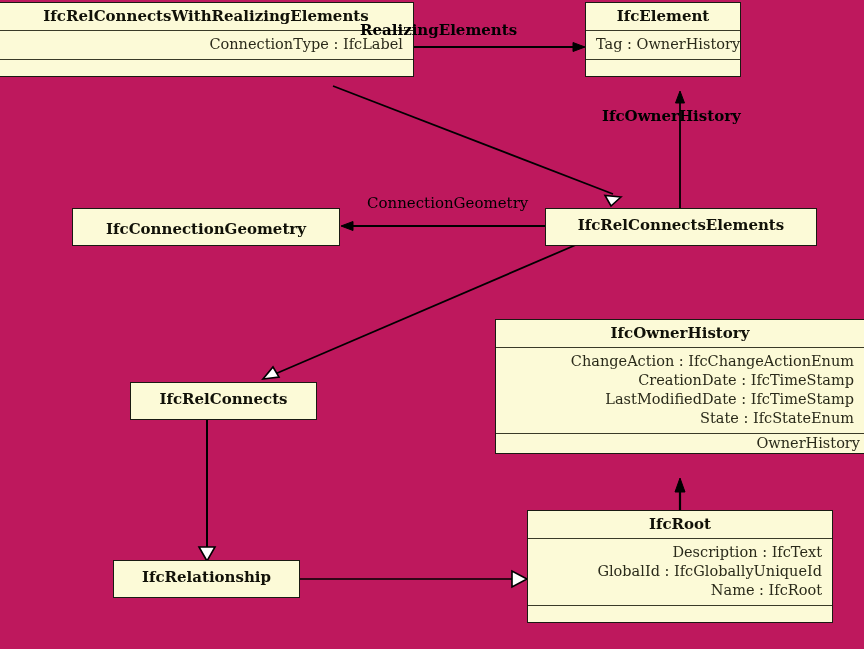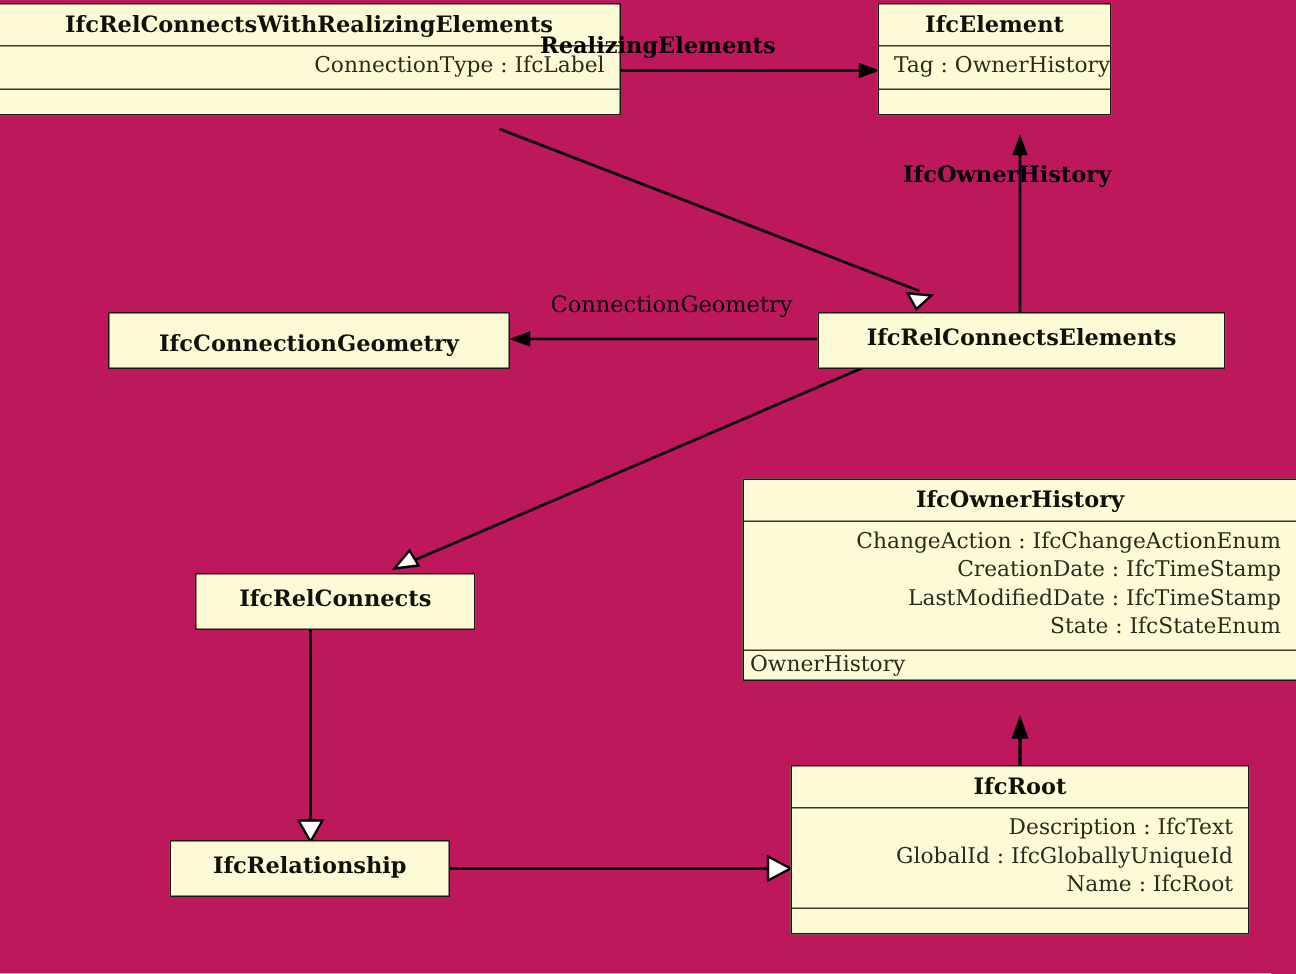--- a/index.html
+++ b/index.html
@@ -46,23 +46,24 @@
     text-align: right;
   }
   .uml-attrs div {
     white-space: nowrap;
   }
   .uml-foot {
     box-sizing: border-box;
     min-height: 14px;
     font-size: 14.5px;
     color: #2a2a1a;
-    text-align: left;
+    text-align: right;
     padding: 1px 4px 2px 4px;
     white-space: nowrap;
+    margin-left: 35px;
   }
   .uml-foot.empty {
     height: 16px;
     padding: 0;
   }
   .edge-label {
     position: absolute;
     font-family: "DejaVu Serif", "Liberation Serif", serif;
     font-size: 15px;
     color: #000000;

